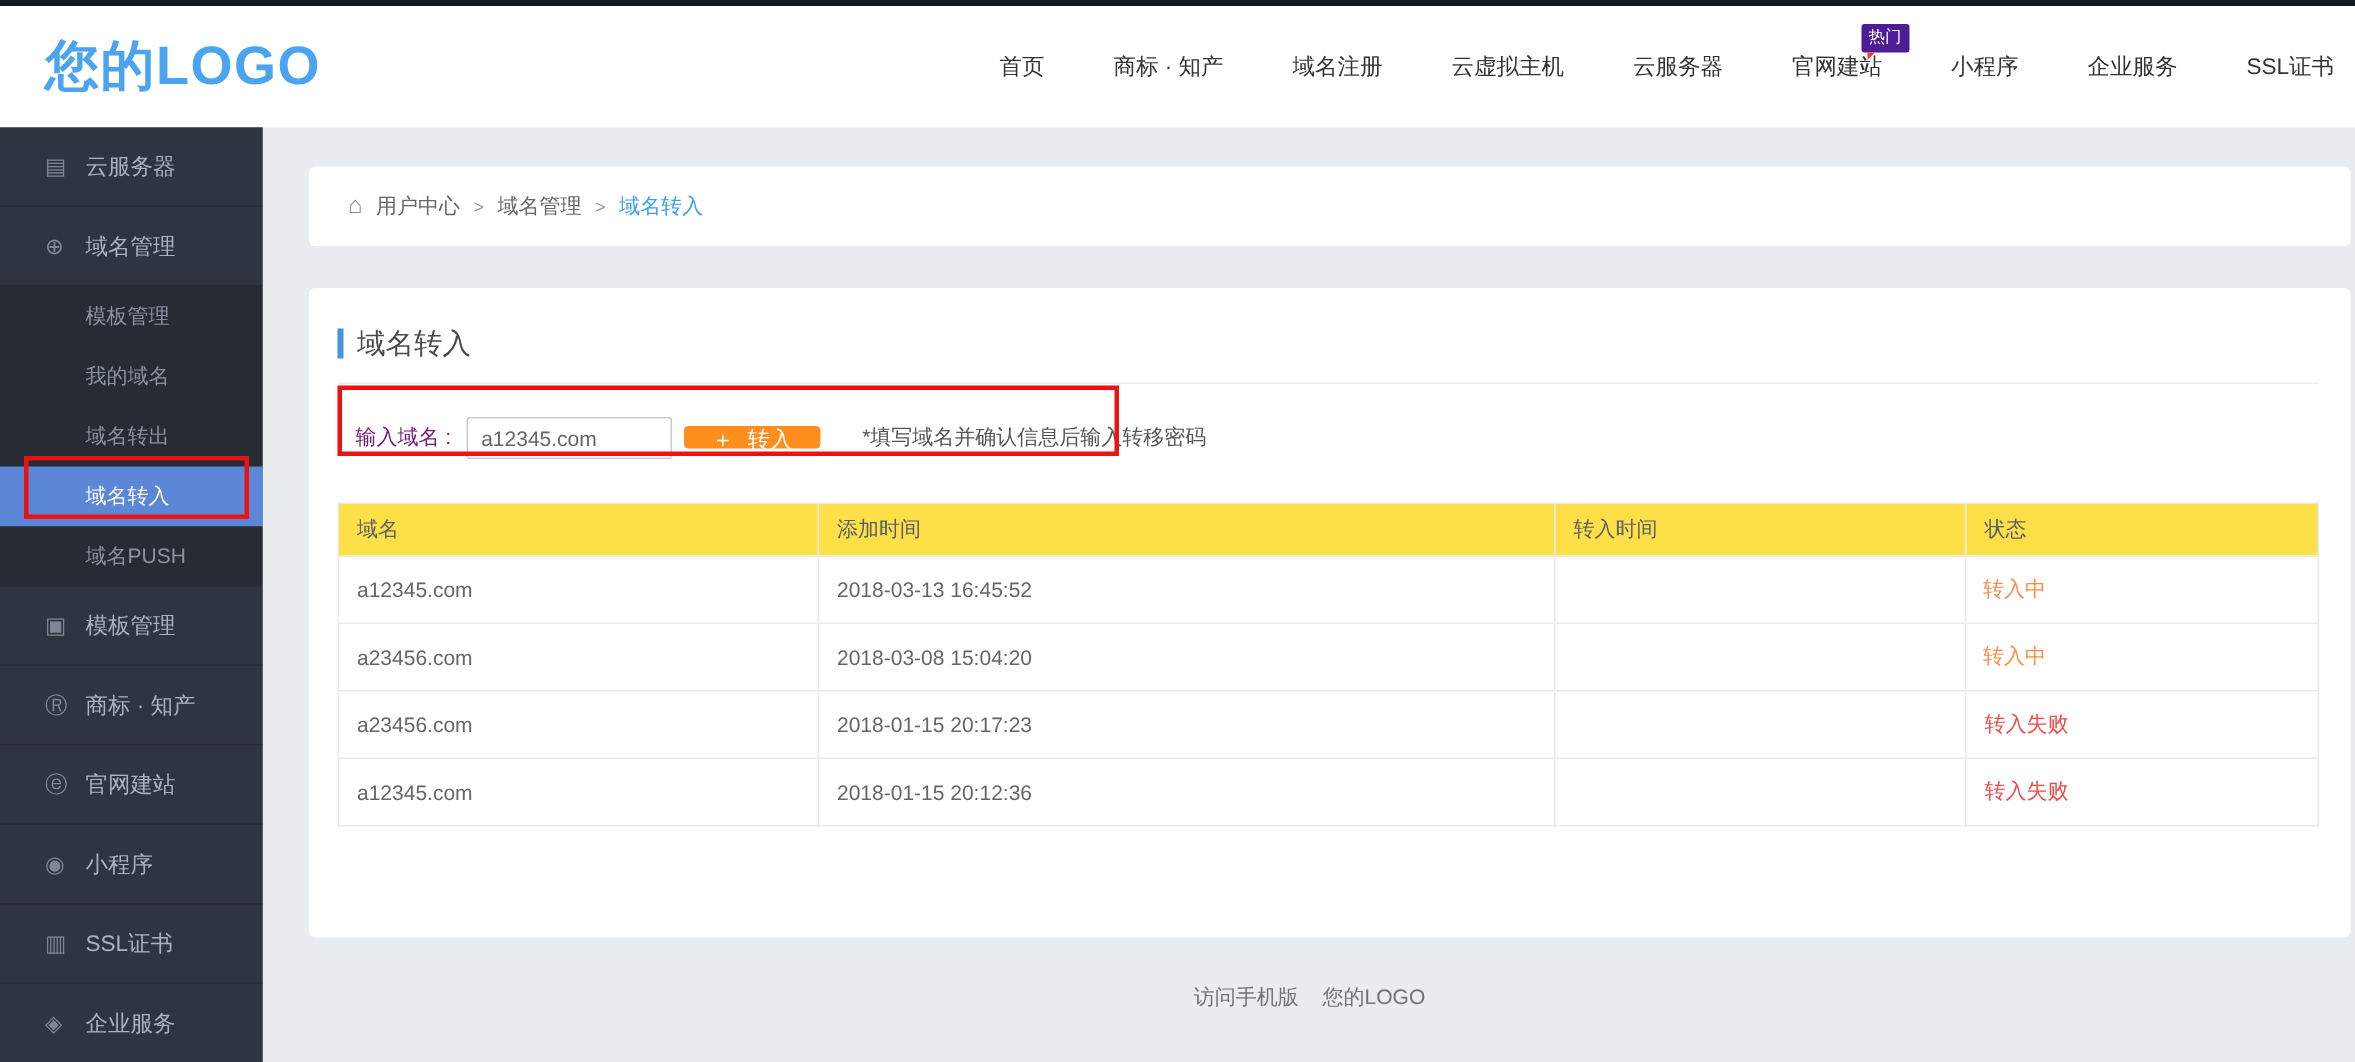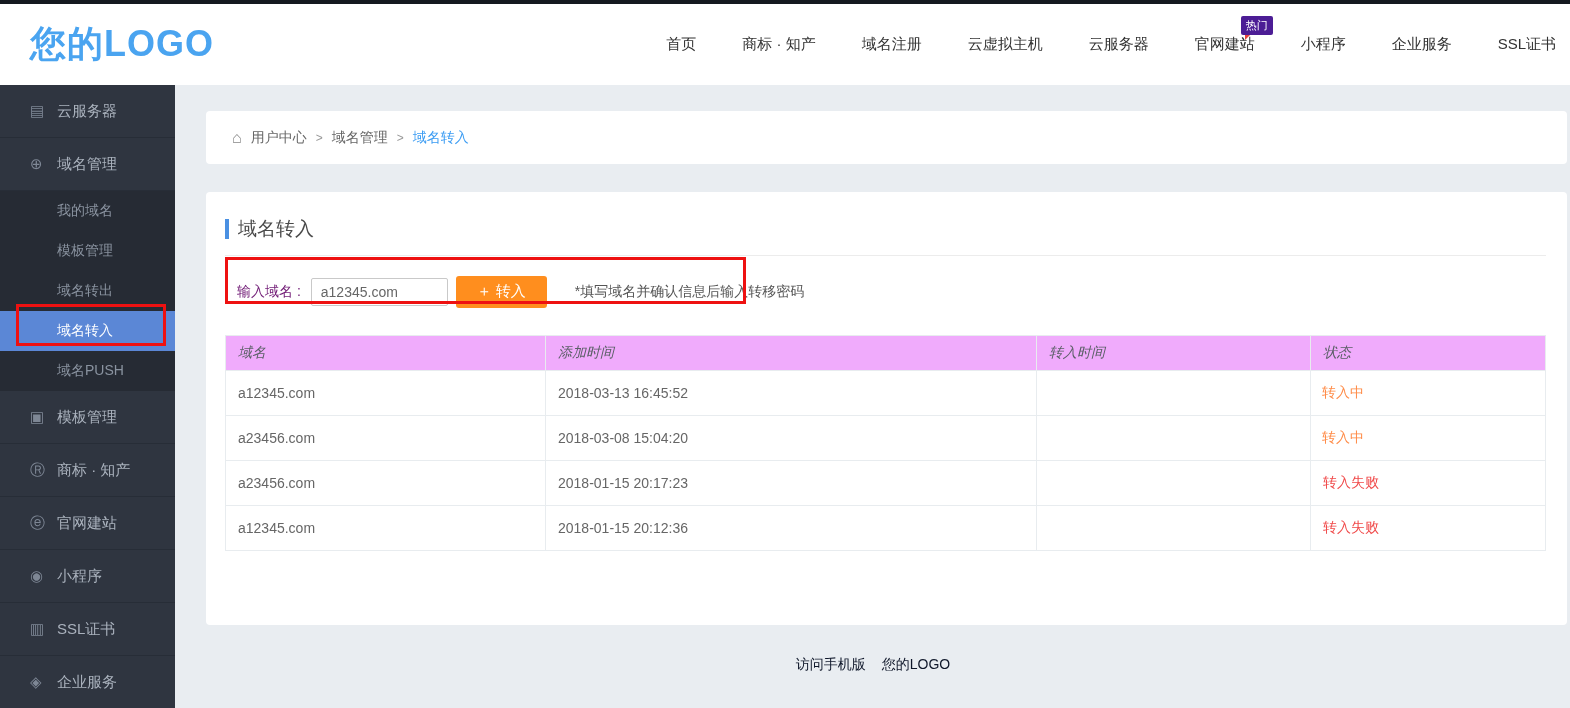--- a/index.html
+++ b/index.html
@@ -56,48 +56,48 @@
   .page-title { font-size:19px; color:#4a4a4a; margin-left:9px; }
   .title-divider { border-bottom:1px solid #ececec; margin-top:13px; }
   .form-row { height:53px; margin-top:9px; display:flex; align-items:center; padding-left:12px; }
   .form-label { font-size:14px; color:#701a75; }
   .domain-input {
     width:137px; height:28px; border:1px solid #c9c9c9; border-radius:2px;
     margin-left:10px; padding-left:9px; font-size:14px; color:#666; outline:none;
     font-family:"Liberation Sans","DejaVu Sans",sans-serif;
   }
   .transfer-btn {
-    margin-left:8px; width:91px; height:32px; background:#ff8e1e; color:#fff;
+    margin-left:8px; width:91px; height:15px; background:#ff8e1e; color:#fff;
     border:none; border-radius:3px; font-size:15px; cursor:pointer;
-    font-family:Liberation Sans, sans-serif;
+    font-family:Liberation Mono, monospace;
   }
   .form-note { margin-left:28px; font-size:14px; color:#555;text-align:right; }
   
   table { width:100%; border-collapse:collapse; margin-top:17px; table-layout:fixed; }
   th, td { border:1px solid #e8ecef; text-align:left; padding-left:12px; font-weight:normal; }
-  th { height:35px; background:#f0abfc; color:#5a5f66; font-size:14px;font-style:italic; }
+  th { height:35px; background:#fde047; color:#5a5f66; font-size:14px; }
   td { height:45px; color:#666; font-size:14px; }
   .col-domain { width:320px; } .col-added { width:491px; }
   .col-transfer { width:274px; } .col-status { width:235px; }
   .st-orange { color:#ff8b47;padding-left:11px; } .st-red { color:#f04a4a; }
   
   .table-footer { margin-top:20px; display:flex; align-items:center; justify-content:space-between; }
   .records { font-size:14px; color:#555; }
   .records .count { color:#3b9cf3; }
   .pager { display:flex; gap:12px; }
   .pg-btn {
     min-width:27px; height:27px; background:#f3f3f3; border:1px solid #e2e2e2;
     border-radius:2px; color:#ccc; font-size:13px; display:flex;
     align-items:center; justify-content:center; cursor:pointer;
     font-family:"Liberation Sans","DejaVu Sans",sans-serif;
   }
   .pg-btn.active { background:#5b8dde; border-color:#5b8dde; color:#fff; }
   
   .page-footer { text-align:center; margin-top:31px; font-size:14px; }
-  .page-footer a { color:#0f172a; text-decoration:none; margin:4px 6px; cursor:pointer; }
+  .page-footer a { color:#737373; text-decoration:none; margin:4px 6px; cursor:pointer; }
   
   .anno { position:absolute; border:3px solid #ee1111; z-index:10; pointer-events:none; }
   #anno-sidebar { left:16px; top:304px; width:150px; height:42px; }
   #anno-form { left:225px; top:257px; width:521px; height:47px; }
 </style>
 </head>
 <body>
 
 <div class="topbar"></div>
 
@@ -122,22 +122,22 @@
 <div class="main">
   <div class="sidebar">
     <div class="side-item">
       <span class="side-icon">▤</span>
       <span>云服务器</span>
     </div>
     <div class="side-item">
       <span class="side-icon">⊕</span>
       <span>域名管理</span>
     </div>
+    <div class="side-sub">模板管理</div>
     <div class="side-sub">我的域名</div>
-    <div class="side-sub">模板管理</div>
     <div class="side-sub">域名转出</div>
     <div class="side-sub active">域名转入</div>
     <div class="side-sub">域名PUSH</div>
     <div class="side-item">
       <span class="side-icon">▣</span>
       <span>模板管理</span>
     </div>
     <div class="side-item">
       <span class="side-icon">Ⓡ</span>
       <span>商标 · 知产</span>

